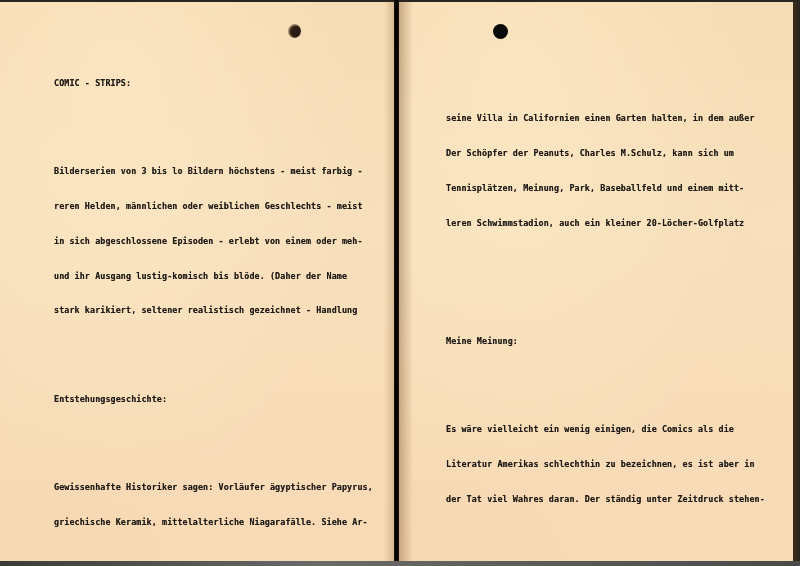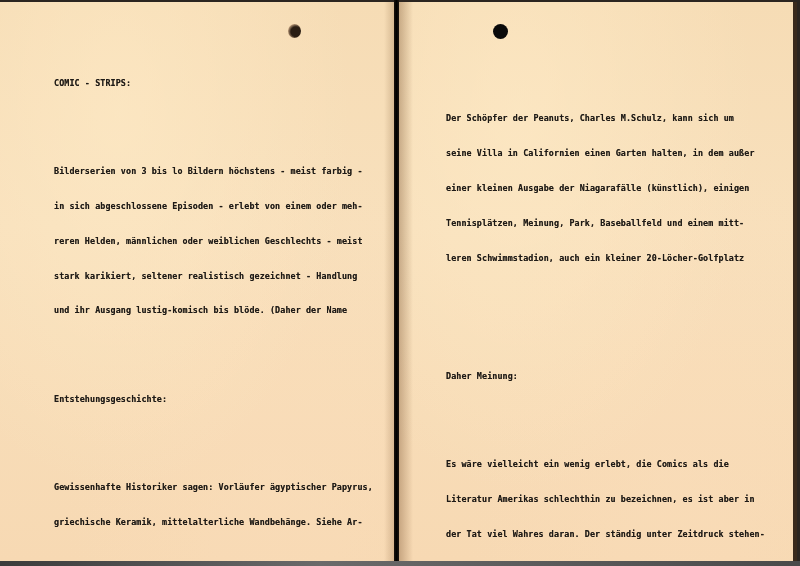--- a/index.html
+++ b/index.html
@@ -76,63 +76,62 @@
     <div class="hole hole-right" style="left:94px;"></div>
   </div>
 </div>
 <div class="bottom-band"></div>
 
 <div class="text left-col">
   <span class="line">COMIC - STRIPS:</span>
   <span class="line gap"></span>
   <div class="block">
     <span class="line">Bilderserien von 3 bis lo Bildern höchstens - meist farbig -</span>
+    <span class="line">reren Helden, männlichen oder weiblichen Geschlechts - meist</span>
     <span class="line">in sich abgeschlossene Episoden - erlebt von einem oder meh-</span>
-    <span class="line">reren Helden, männlichen oder weiblichen Geschlechts - meist</span>
+    <span class="line">und ihr Ausgang lustig-komisch bis blöde. (Daher der Name</span>
     <span class="line">stark karikiert, seltener realistisch gezeichnet - Handlung</span>
-    <span class="line">und ihr Ausgang lustig-komisch bis blöde. (Daher der Name</span>
   </div>
   <span class="line gap"></span>
   <span class="line">Entstehungsgeschichte:</span>
   <span class="line gap"></span>
   <div class="block">
     <span class="line">Gewissenhafte Historiker sagen: Vorläufer ägyptischer Papyrus,</span>
-    <span class="line">griechische Keramik, mittelalterliche Wandbehänge. Siehe Ar-</span>
+    <span class="line">griechische Keramik, mittelalterliche Niagarafälle. Siehe Ar-</span>
     
     
   </div>
   
   
   
   
   
   
   
   
   
   
   
   
   
 </div>
 
 <div class="text right-col">
   <div class="block">
+    <span class="line">seine Villa in Californien einen Garten halten, in dem außer</span>
     <span class="line">Der Schöpfer der Peanuts, Charles M.Schulz, kann sich um</span>
-    <span class="line">seine Villa in Californien einen Garten halten, in dem außer</span>
-    <span class="line">einer kleinen Ausgabe der Niagarafälle (künstlich), einigen</span>
     <span class="line">Tennisplätzen, Meinung, Park, Baseballfeld und einem mitt-</span>
     <span class="line">leren Schwimmstadion, auch ein kleiner 20-Löcher-Golfplatz</span>
   </div>
   <span class="line gap"></span>
   <span class="line gap"></span>
-  <span class="line">Daher Meinung:</span>
+  <span class="line">Meine Meinung:</span>
   <span class="line gap"></span>
   <div class="block">
-    <span class="line">Es wäre vielleicht ein wenig erlebt, die Comics als die</span>
+    <span class="line">Es wäre vielleicht ein wenig einigen, die Comics als die</span>
     <span class="line">Literatur Amerikas schlechthin zu bezeichnen, es ist aber in</span>
     <span class="line">der Tat viel Wahres daran. Der ständig unter Zeitdruck stehen-</span>
     
     
     
     
   </div>
   
   
   

